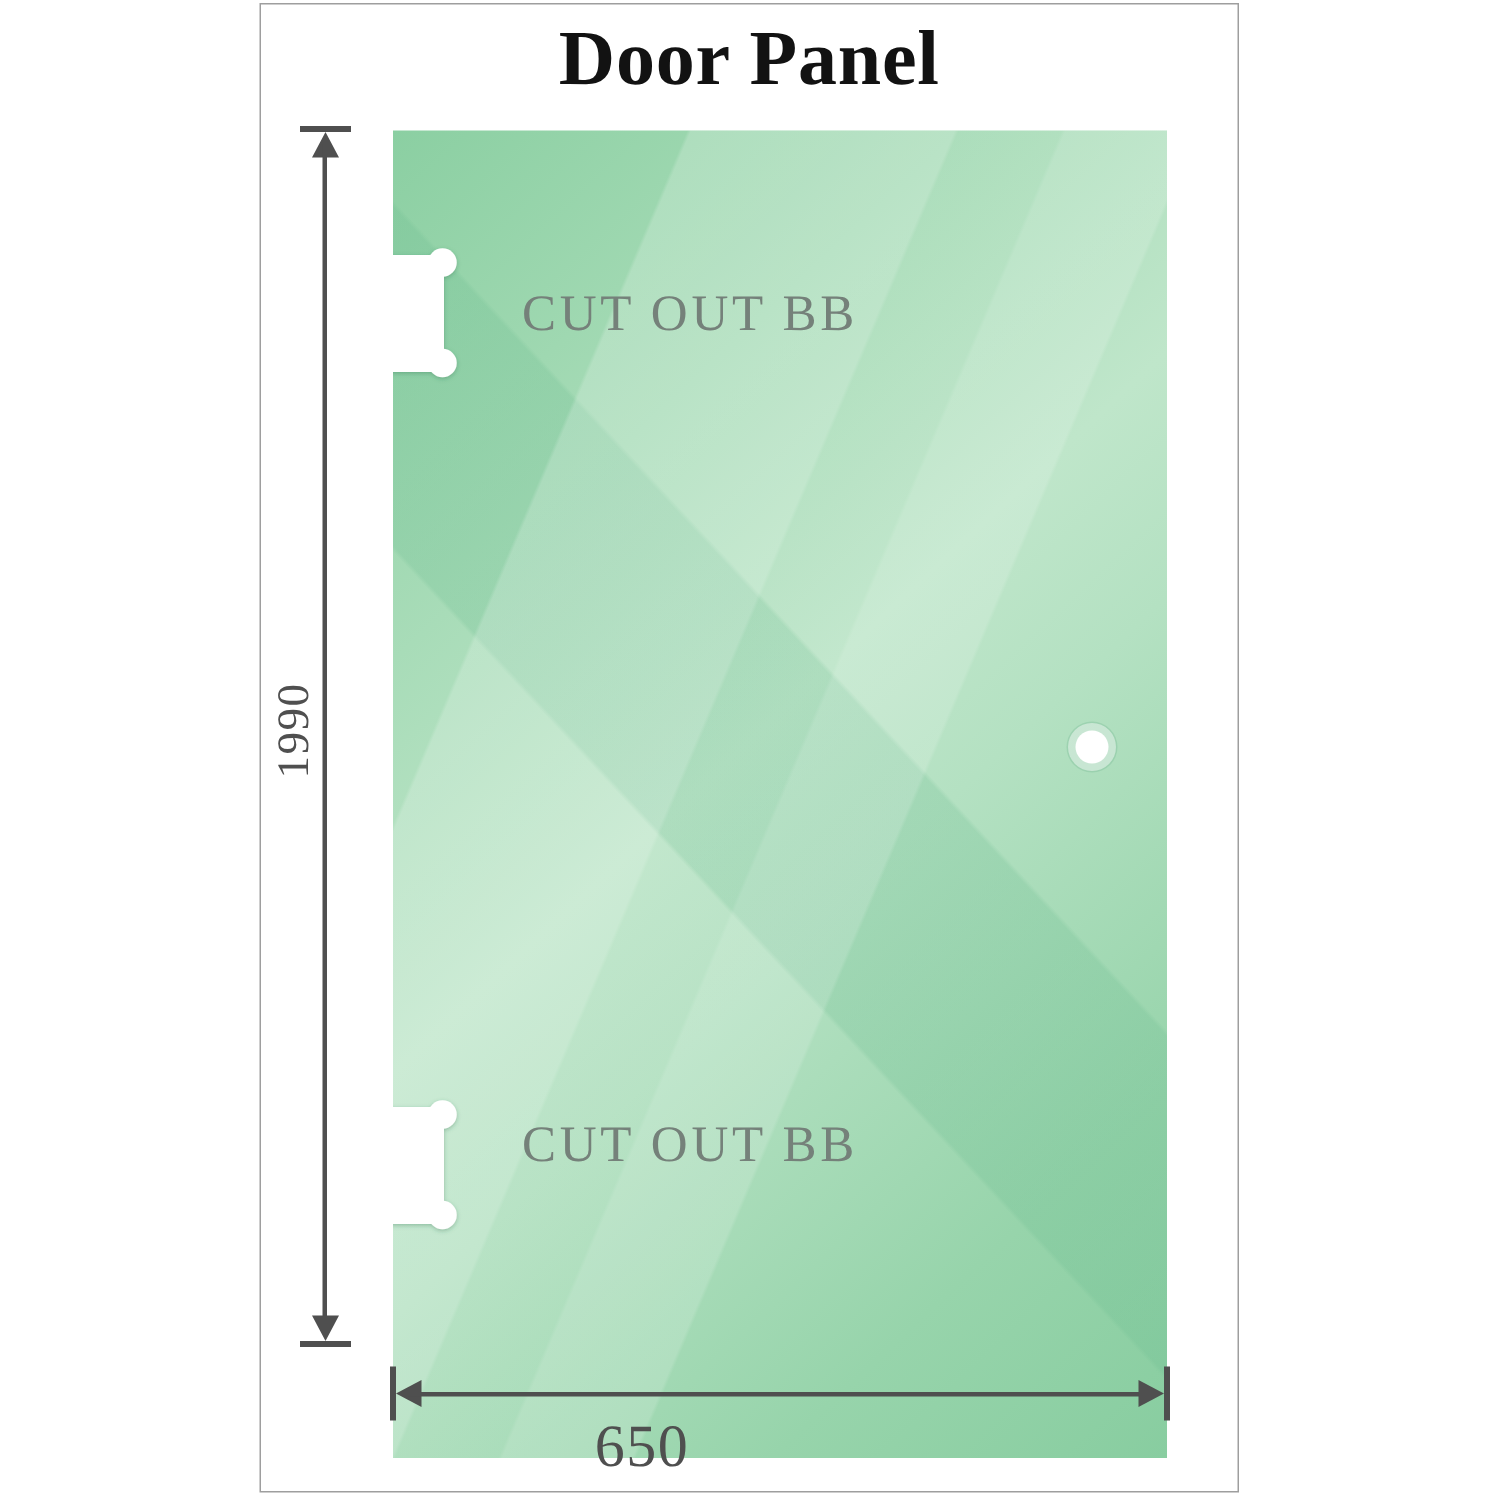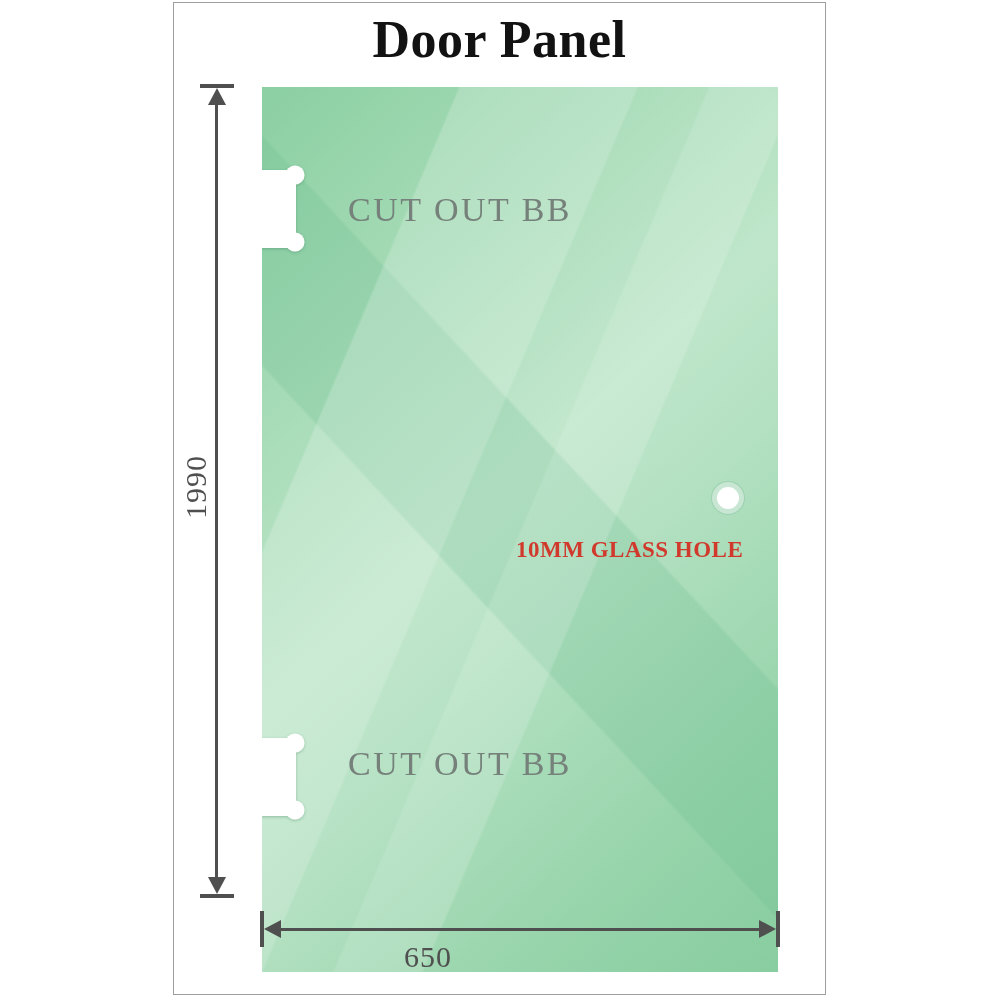--- a/index.html
+++ b/index.html
@@ -57,21 +57,21 @@
         letter-spacing:1px;transform:rotate(-90deg);}
 
   .hline{left:272px;top:928px;width:496px;height:3px;}
   .hcap-left{left:260px;top:911px;width:4px;height:36px;}
   .hcap-right{left:776px;top:911px;width:4px;height:36px;}
   .arrow-left{left:264px;top:920px;border-top:9px solid transparent;
         border-bottom:9px solid transparent;border-right:17px solid #4f4f4f;}
   .arrow-right{left:759px;top:920px;border-top:9px solid transparent;
         border-bottom:9px solid transparent;border-left:17px solid #4f4f4f;}
   .width-label{position:absolute;left:378px;top:940px;width:100px;text-align:center;
-        font-size:30px;font-weight:300;color:#4f4f4f;letter-spacing:1px;}
+        font-size:40px;font-weight:300;color:#4f4f4f;letter-spacing:1px;}
 </style>
 </head>
 <body>
 
 <div class="stage">
 
   <div class="frame"></div>
 
   <div class="title">Door Panel</div>
 
@@ -102,21 +102,20 @@
         <circle cx="34" cy="79" r="9.5"></circle>
       </g>
     </svg>
 
     <div class="cutout-label first">CUT OUT BB</div>
 
     <div class="cutout-label second">CUT OUT BB</div>
 
     <div class="glass-hole"></div>
 
-    <div class="hole-label">10MM GLASS HOLE</div>
   </div>
 
   <div>
     <div class="dim vcap-top"></div>
     <div class="arrow arrow-up"></div>
     <div class="dim vline"></div>
     <div class="arrow arrow-down"></div>
     <div class="dim vcap-bottom"></div>
     <div class="height-label">1990</div>
   </div>

